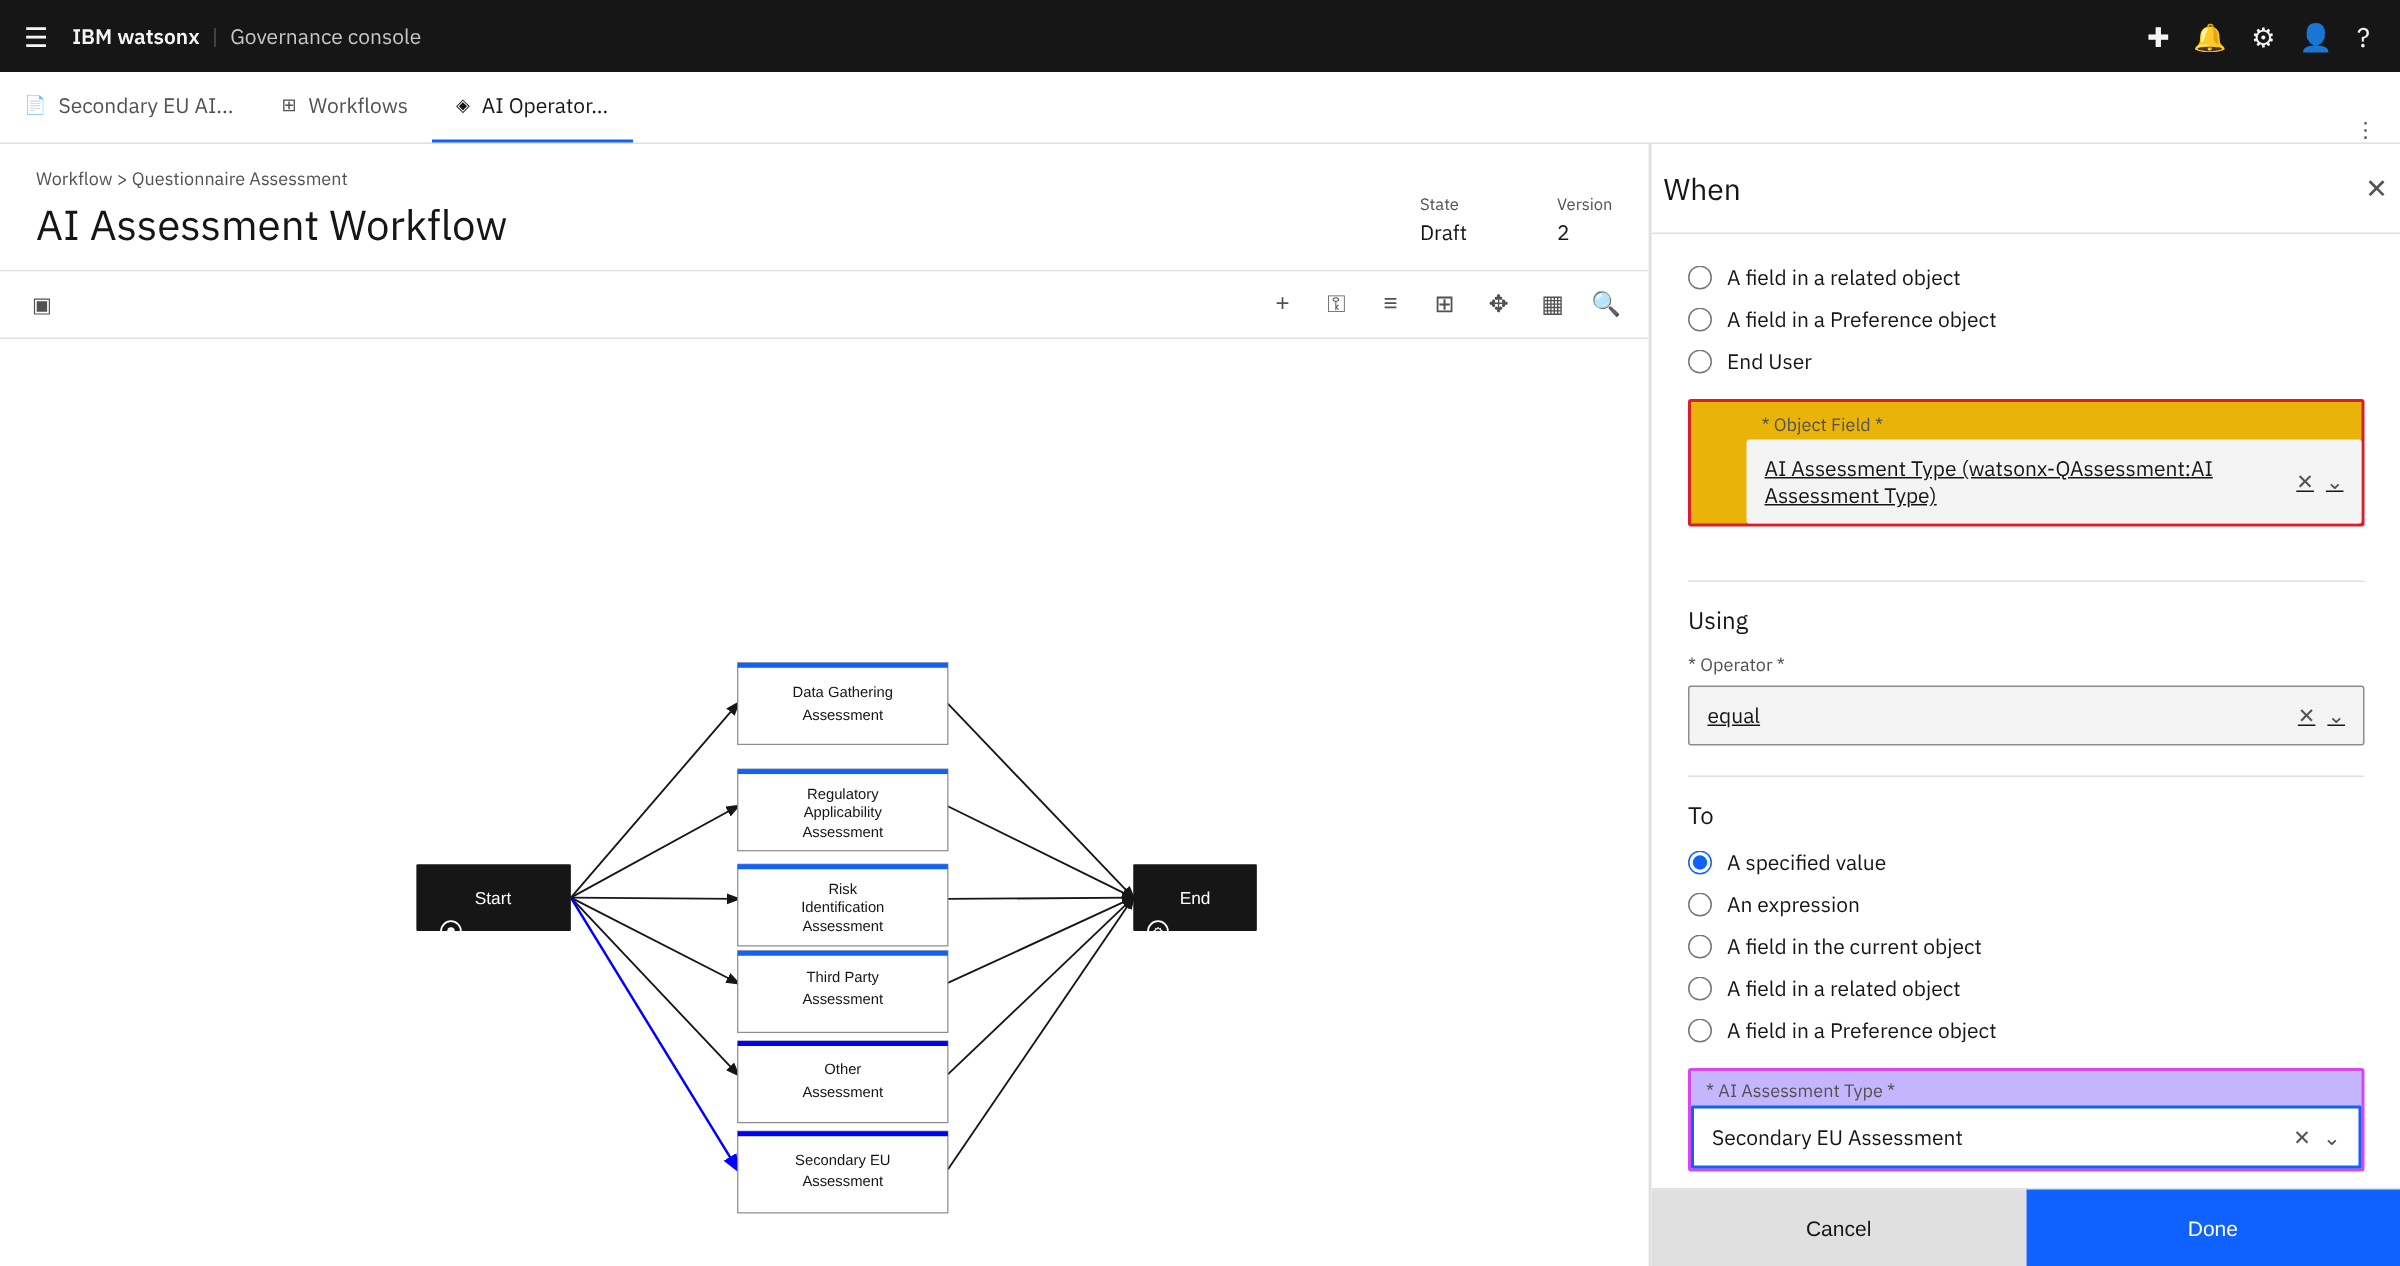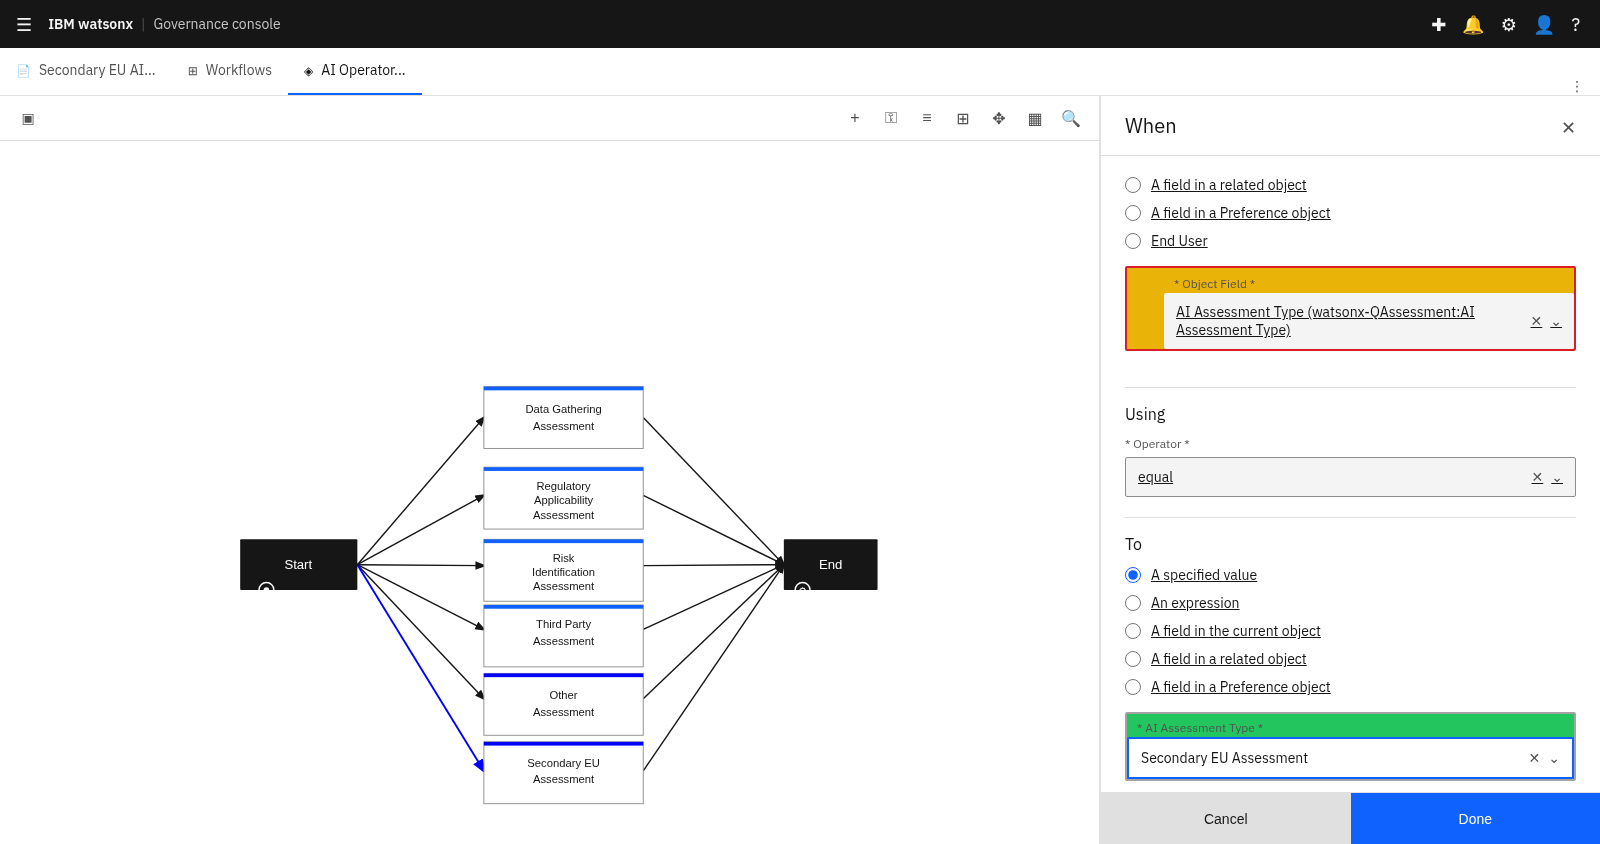--- a/index.html
+++ b/index.html
@@ -131,23 +131,23 @@
     .right-panel {
       width: 500px;
       background: #ffffff;
       display: flex;
       flex-direction: column;
       border-left: 1px solid #e0e0e0;
       overflow: hidden;
     }
 
     .panel-header {
-      padding: 16px 24px;
-      display: flex;
-      align-items: flex-end;
+      padding: 16px 8px;
+      display: flex;
+      align-items: center;
       justify-content: space-between;
       border-bottom: 1px solid #e0e0e0;
     }
     .panel-header h2 { font-size: 20px; font-weight: 400; }
     .panel-close { background: none; border: none; cursor: pointer; color: #525252; font-size: 18px; }
 
     .panel-body {
       flex: 1;
       overflow-y: auto;
       padding: 20px 24px;
@@ -160,21 +160,21 @@
       align-items: center;
       gap: 10px;
       margin-bottom: 10px;
       cursor: pointer;
     }
     .radio-item input[type="radio"] {
       width: 16px; height: 16px;
       accent-color: #0f62fe;
       cursor: pointer;
     }
-    .radio-item label { cursor: pointer; color: #161616; font-size: 14px; text-decoration: underline; }
+    .radio-item label { cursor: pointer; color: #161616; font-size: 14px; }
 
     
     .field-label {
       font-size: 12px;
       color: #525252;
       margin-bottom: 6px;
       margin-top: 4px;
     }
 
     
@@ -204,24 +204,24 @@
     .field-select .select-icons { display: flex; gap: 8px; align-items: center; color: #525252; }
 
     
     .section-divider { border: none; border-top: 1px solid #e0e0e0; margin: 16px 0; }
 
     
     .section-title { font-size: 16px; font-weight: 400; margin-bottom: 12px; color: #161616; }
 
     
     .ai-type-box {
-      border: 2px solid #a3a3a3;
+      border: 2px solid #d946ef;
       border-radius: 2px;
       margin-top: 8px;
-      background: #22c55e;
+      background: #c4b5fd;
     }
     .ai-type-inner {
       display: flex;
       align-items: center;
       padding: 10px 12px;
       background: #ffffff;
       border: 2px solid #0f62fe;
       border-radius: 1px;
       justify-content: center;
     }
@@ -279,20 +279,36 @@
     <span class="tab-icon">◈</span>
     <span>AI Operator...</span>
   </div>
   <div class="tab-overflow">⋮</div>
 </div>
 
 <div class="main-content">
 
   <div class="canvas-area">
 
+    <div class="page-header">
+      <div class="page-header-left">
+        <div class="breadcrumb">Workflow &gt; Questionnaire Assessment</div>
+        <h1>AI Assessment Workflow</h1>
+      </div>
+      <div class="page-header-meta">
+        <div class="meta-item">
+          <div class="label">State</div>
+          <div class="value">Draft</div>
+        </div>
+        <div class="meta-item">
+          <div class="label">Version</div>
+          <div class="value">2</div>
+        </div>
+      </div>
+    </div>
 
     <div class="canvas-toolbar">
       <button class="toggle-btn">▣</button>
       <div class="spacer"></div>
       <button class="tool-btn">+</button>
       <button class="tool-btn">⚿</button>
       <button class="tool-btn">≡</button>
       <button class="tool-btn">⊞</button>
       <button class="tool-btn">✥</button>
       <button class="tool-btn">▦</button>

